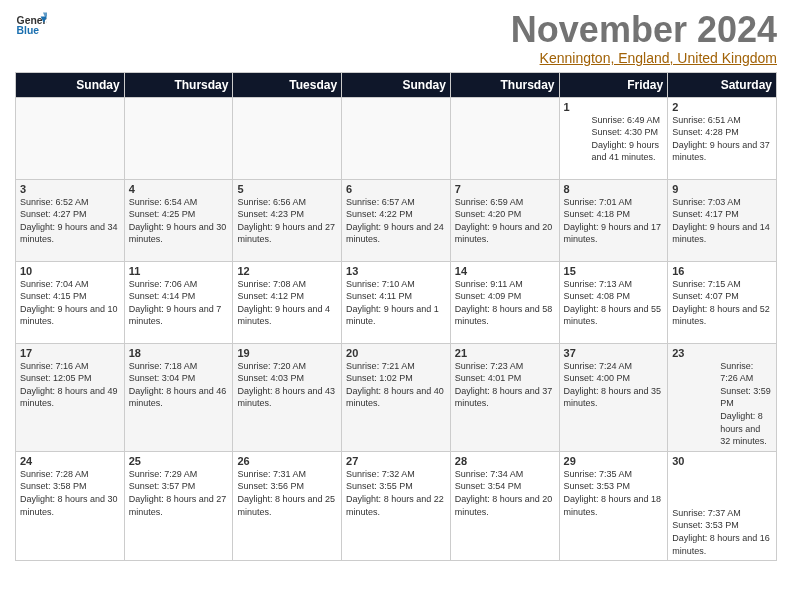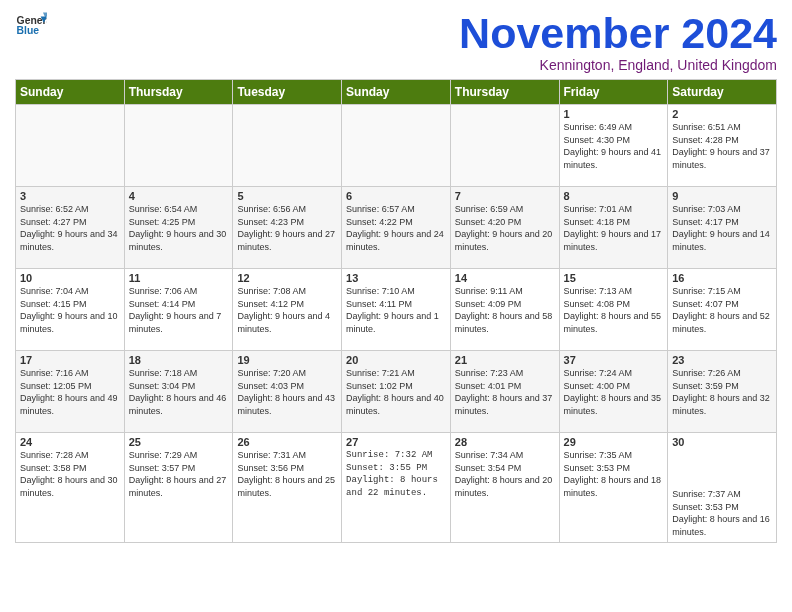--- a/index.html
+++ b/index.html
@@ -27,41 +27,42 @@
       gap: 4px;
     }
     .logo-icon {
       width: 32px;
       height: 32px;
     }
     .title-block {
       text-align: right;
     }
     .month-title {
-      font-size: 43px;
+      font-size: 36px;
       font-weight: bold;
-      color: #1d4ed8;
+      color: #737373;
       line-height: 1.1;
     }
     .location {
       font-size: 14px;
-      color: #701a75;
+      color: #a16207;
+      text-decoration: underline;
     }
     .calendar {
       width: 100%;
       border-collapse: collapse;
       table-layout: fixed;
     }
     .calendar th {
-      background: #4d7c0f;
+      background: #0f172a;
       color: #fff;
       font-size: 12px;
       font-weight: bold;
       padding: 5px 4px;
-      text-align: left;
+      text-align: right;
       border: 1px solid #ccc;
     }
     .calendar td {
       border: 1px solid #ccc;
       vertical-align: top;
       padding: 3px 4px;
       font-size: 9.5px;
       color: #333;
       height: 82px;
       background: #fff;
@@ -117,21 +118,21 @@
     </thead>
     <tbody id="calendar-body">
     <tr>
           <td class="empty"></td>
           <td class="empty"></td>
           <td class="empty"></td>
           <td class="empty"></td>
           <td class="empty"></td>
           <td>
             <span class="day-num">1</span>
-            <div class="day-info" style="white-space: pre-line;">Sunrise: 6:49 AM
+            <div class="day-info" style="white-space: pre-line; margin-left: 28px;">Sunrise: 6:49 AM
 Sunset: 4:30 PM
 Daylight: 9 hours and 41 minutes.</div>
           </td>
           <td>
             <span class="day-num">2</span>
             <div class="day-info" style="white-space: pre-line;">Sunrise: 6:51 AM
 Sunset: 4:28 PM
 Daylight: 9 hours and 37 minutes.</div>
           </td>
         </tr>
@@ -255,21 +256,21 @@
 Daylight: 8 hours and 37 minutes.</div>
           </td>
           <td>
             <span class="day-num">37</span>
             <div class="day-info" style="white-space: pre-line;">Sunrise: 7:24 AM
 Sunset: 4:00 PM
 Daylight: 8 hours and 35 minutes.</div>
           </td>
           <td>
             <span class="day-num">23</span>
-            <div class="day-info" style="white-space: pre-line;">Sunrise: 7:26 AM
+            <div class="day-info" style="white-space: pre-line; margin-left: 48px;">Sunrise: 7:26 AM
 Sunset: 3:59 PM
 Daylight: 8 hours and 32 minutes.</div>
           </td>
         </tr>
         <tr>
           <td>
             <span class="day-num">24</span>
             <div class="day-info" style="white-space: pre-line;">Sunrise: 7:28 AM
 Sunset: 3:58 PM
 Daylight: 8 hours and 30 minutes.</div>
@@ -281,21 +282,21 @@
 Daylight: 8 hours and 27 minutes.</div>
           </td>
           <td>
             <span class="day-num">26</span>
             <div class="day-info" style="white-space: pre-line;">Sunrise: 7:31 AM
 Sunset: 3:56 PM
 Daylight: 8 hours and 25 minutes.</div>
           </td>
           <td>
             <span class="day-num">27</span>
-            <div class="day-info" style="white-space: pre-line; font-family: Liberation Mono, monospace;">Sunrise: 7:32 AM
+            <div class="day-info" style="white-space: pre-line;">Sunrise: 7:32 AM
 Sunset: 3:55 PM
 Daylight: 8 hours and 22 minutes.</div>
           </td>
           <td>
             <span class="day-num">28</span>
             <div class="day-info" style="white-space: pre-line;">Sunrise: 7:34 AM
 Sunset: 3:54 PM
 Daylight: 8 hours and 20 minutes.</div>
           </td>
           <td>

